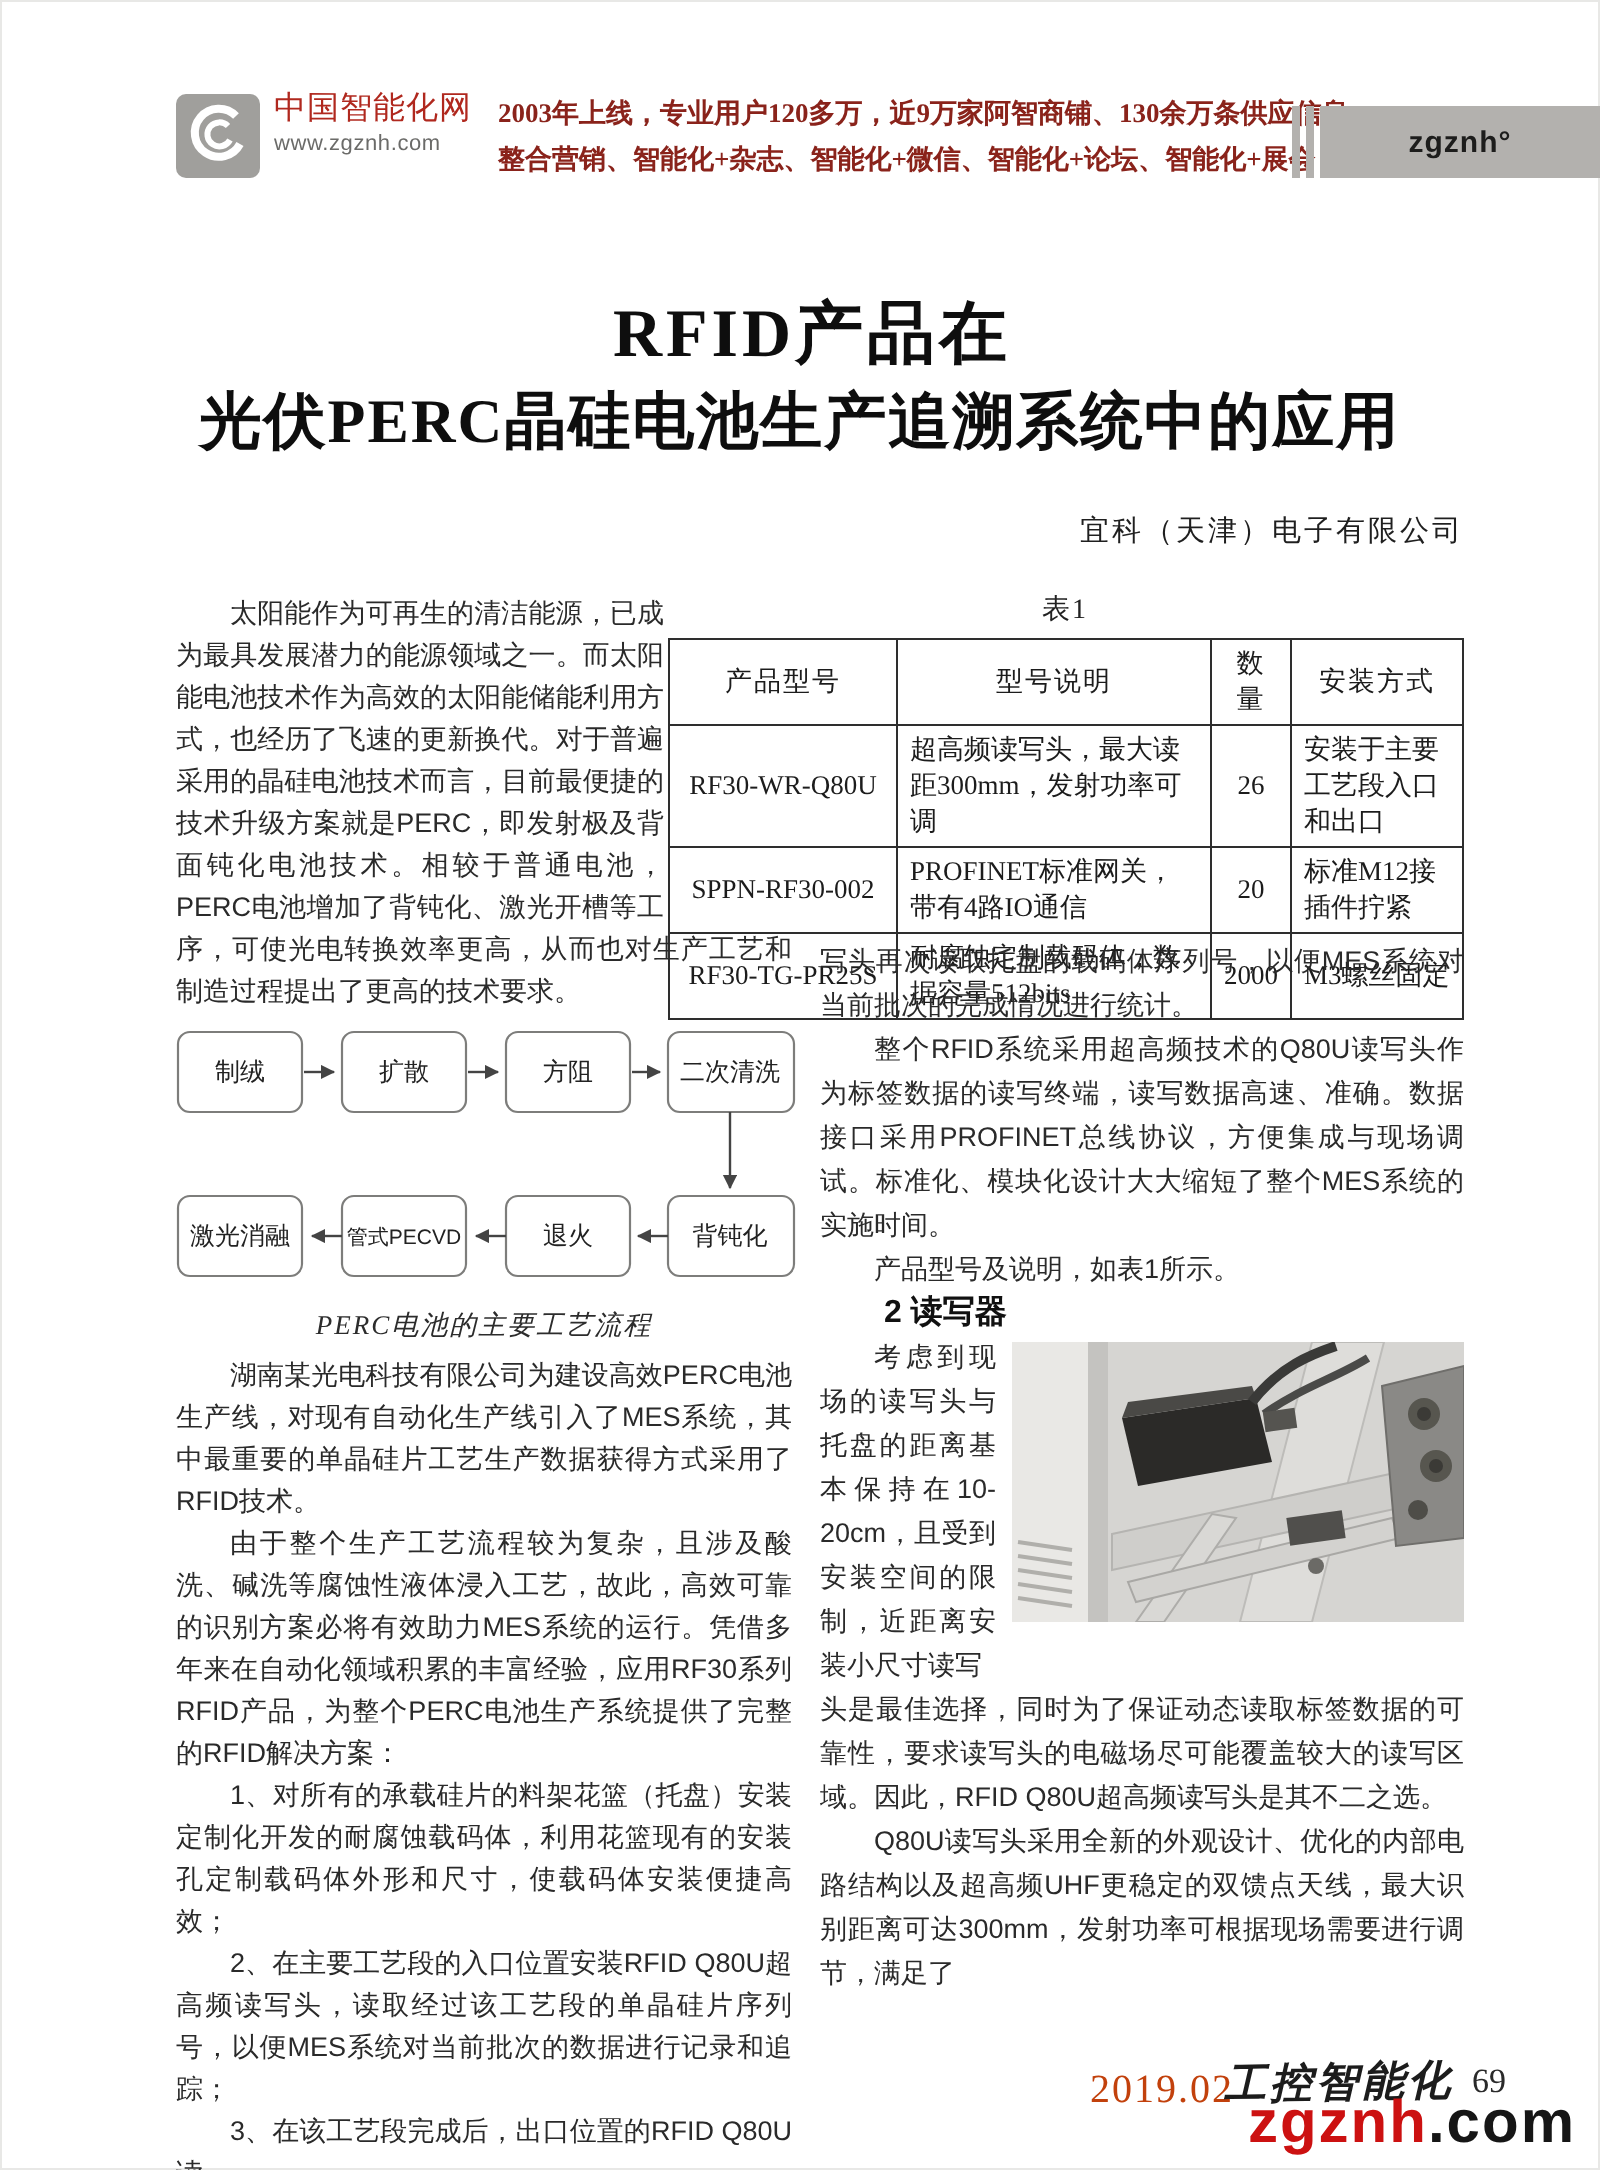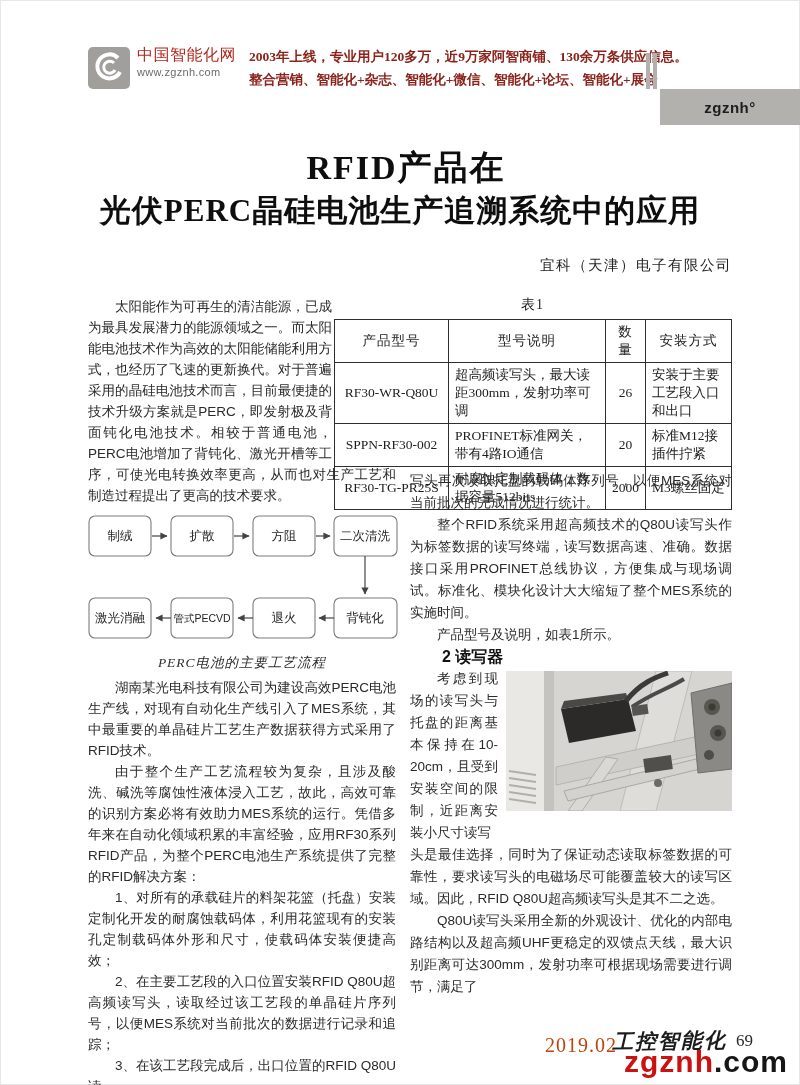--- a/index.html
+++ b/index.html
@@ -8,21 +8,21 @@
         box-shadow:inset 0 0 0 1px #e8e8e6;}
   
   .masthead{position:absolute;left:88px;top:45px;width:552px;height:58px;display:flex;align-items:flex-start;}
   .logo-box{width:42px;height:42px;flex:0 0 42px;margin-top:2px;}
   .logo-text{margin-left:7px;width:96px;}
   .site-name{font-family:"Liberation Serif",serif;font-weight:normal;font-size:16px;line-height:20px;color:#b0281e;letter-spacing:.5px;white-space:nowrap;}
   .site-url{font-size:11px;line-height:14px;color:#6b6b69;letter-spacing:.3px;}
   .tagline{margin-left:16px;font-family:"Liberation Serif",serif;font-weight:bold;
            color:#8a231b;font-size:13.5px;line-height:23px;white-space:nowrap;}
   .corner-tab{position:absolute;left:660px;top:53px;width:140px;height:36px;background:#b3b1ae;
-              display:flex;align-items:center;justify-content:center;font-weight:bold;font-size:15px;color:#1d1d1c;letter-spacing:.5px;margin-top:36px;}
+              display:flex;align-items:center;justify-content:center;font-weight:bold;font-size:15px;color:#1d1d1c;letter-spacing:.5px;}
   .tab-bar{position:absolute;top:53px;width:4px;height:36px;background:#b3b1ae;}
   .tab-bar.b1{left:646px;} .tab-bar.b2{left:653px;}
   
   .title{position:absolute;left:0;top:146px;width:100%;text-align:center;
          font-family:"Liberation Serif",serif;font-weight:900;color:#0e0e0e;}
   .title-l1{font-size:34px;line-height:44px;letter-spacing:2px;padding-left:12px;}
   .title-l2{font-size:31px;line-height:42px;letter-spacing:1px;}
   .author{position:absolute;left:410px;top:256px;width:322px;text-align:right;
           font-family:"Liberation Serif",serif;font-size:14.5px;letter-spacing:1.5px;color:#1f1f1f;}
   

